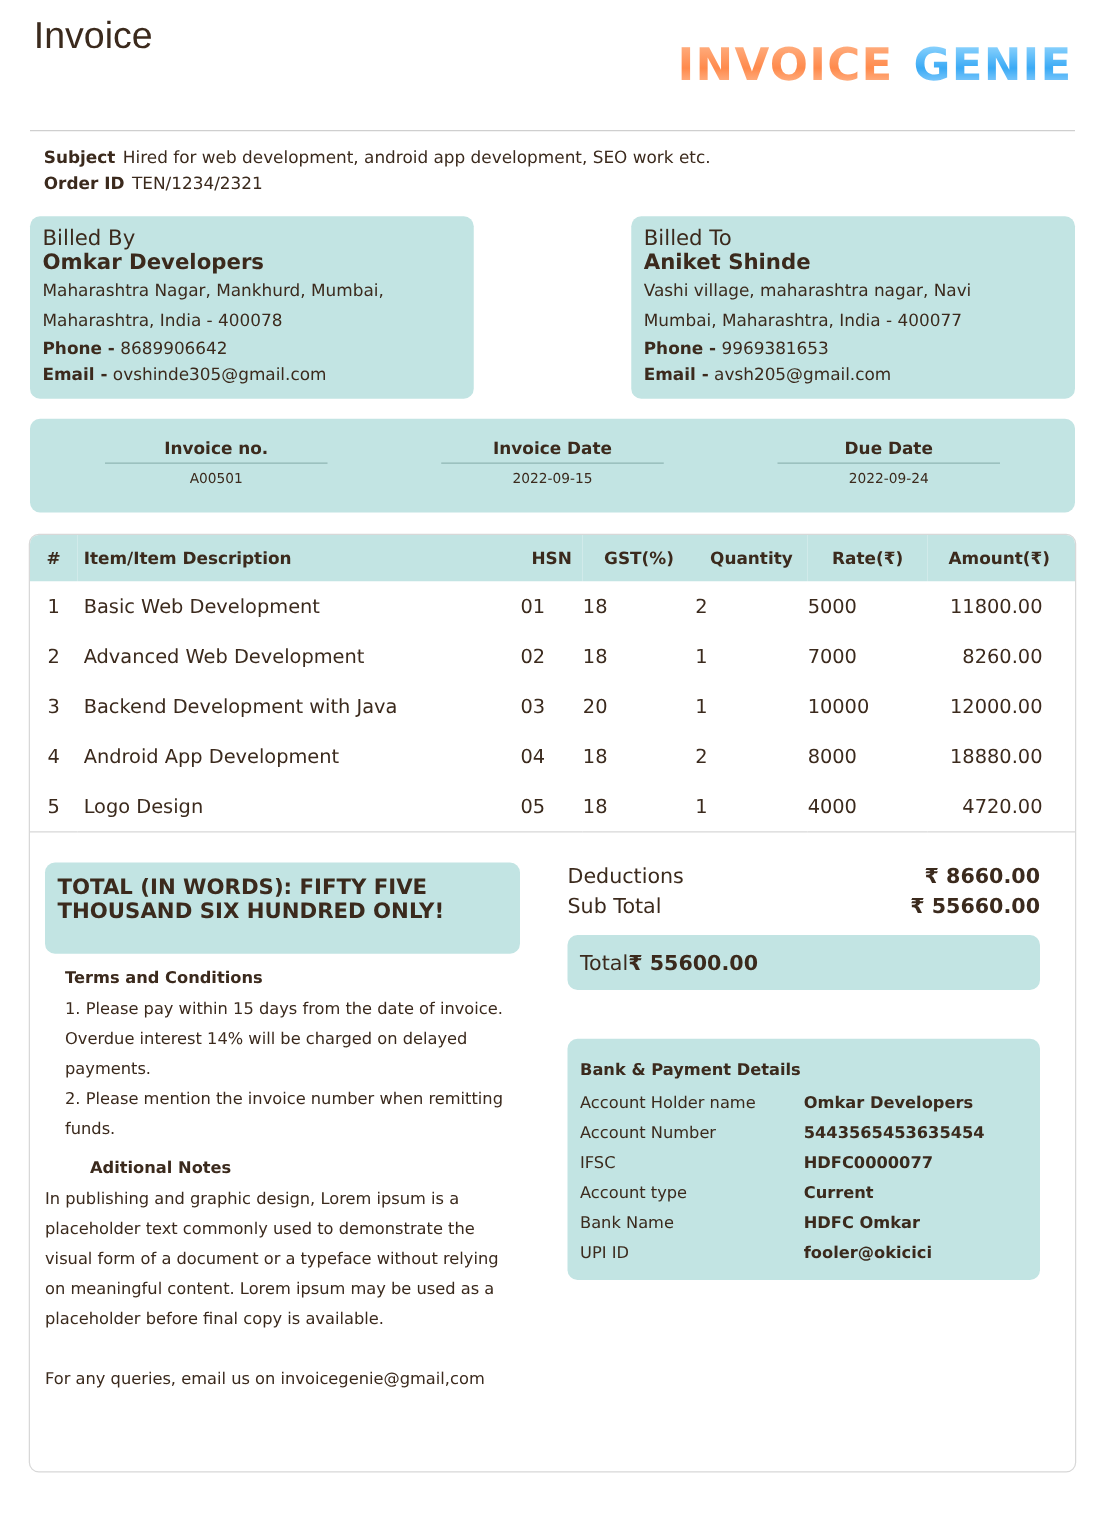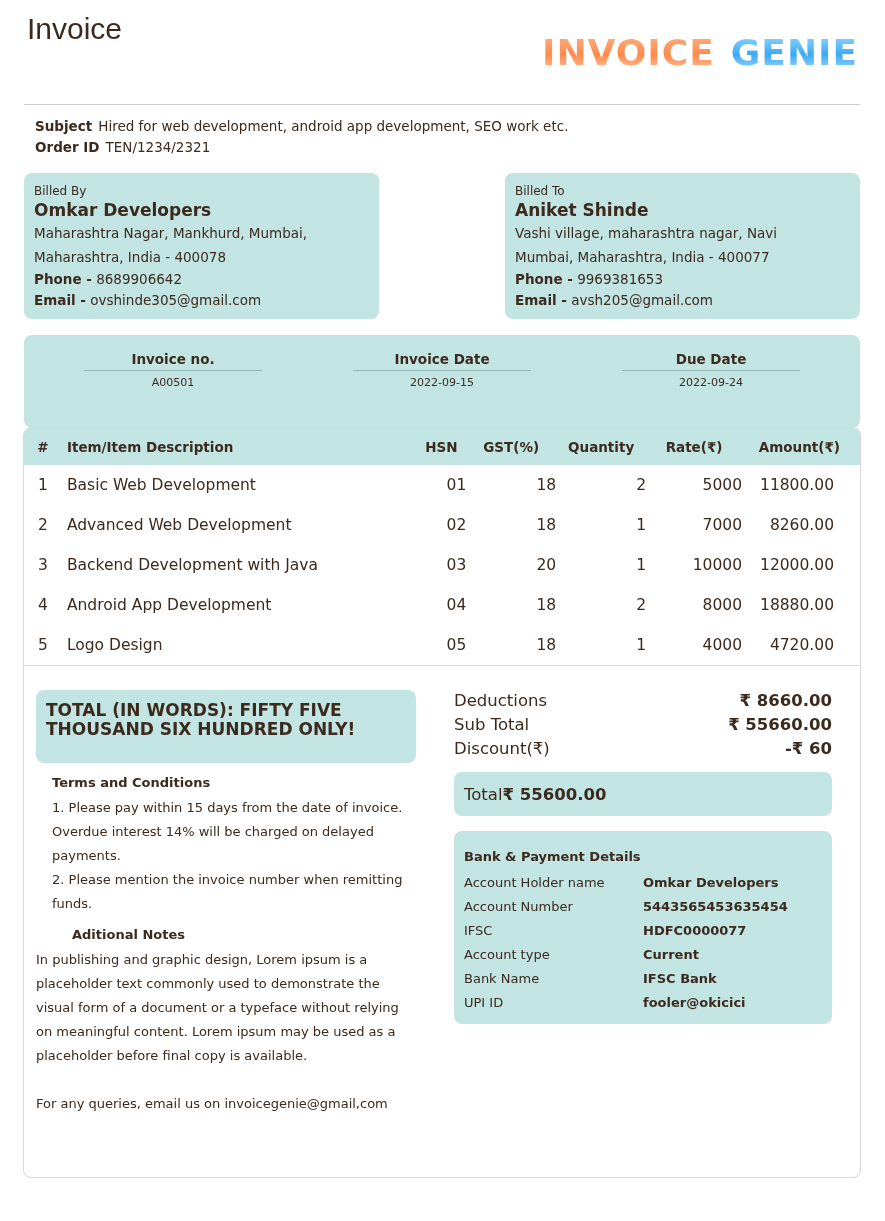--- a/index.html
+++ b/index.html
@@ -41,47 +41,47 @@
   .meta { position: absolute; left: 35px; top: 116px; font-size: 13.5px; line-height: 21px; }
   .meta .lbl { font-weight: 700; margin-right: 6px; }
 
   
   .bill-card {
     position: absolute; top: 173px; width: 355px; height: 146px;
     border-radius: 8px; padding: 10px 10px; font-size: 13.5px;
   }
   .bill-card.by { left: 24px; }
   .bill-card.to { left: 505px; }
-  .bill-card .heading { font-size: 12px; line-height: 17px; }
+  .bill-card .heading { font-size: 17px; line-height: 17px; }
   .bill-card .name { font-size: 17px; font-weight: 700; line-height: 20px; }
   .bill-card .addr { line-height: 24px; margin-top: 1px; }
   .bill-card .row { line-height: 21px; }
   .bill-card .row b { font-weight: 700; }
 
   
   .info-strip {
-    position: absolute; left: 24px; top: 335px; width: 836px; height: 93px;
+    position: absolute; left: 24px; top: 335px; width: 836px; height: 75px;
     border-radius: 8px;
   }
   .info-col { position: absolute; top: 16px; width: 178px; text-align: center; }
   .info-col .k {
     font-size: 13.5px; font-weight: 700; padding-bottom: 3px;
     border-bottom: 1px solid #8fb5b4;
   }
   .info-col .v { font-size: 11px; margin-top: 5px; }
 
   
   .main-card {
     position: absolute; left: 23px; top: 427px; width: 838px; height: 751px;
     border: 1px solid #d8d8d8; border-radius: 8px; overflow: hidden;
   }
   .items { width: 100%; border-collapse: collapse; }
   .items thead tr { background: #c2e4e3; height: 37px; }
   .items th { font-size: 13.5px; font-weight: 700; text-align: center; }
-  .items td { font-size: 15.5px; text-align: right; height: 40px; }
+  .items td { font-size: 15.5px; text-align: left; height: 40px; }
   .items th.c-no, .items td.c-no { width: 38px; text-align: center; padding-left: 0; }
   .items th.c-desc, .items td.c-desc { text-align: left; padding-left: 5px; width: 355px; }
   .items .c-hsn { width: 50px; }
   .items .c-gst { width: 90px; }
   .items .c-qty { width: 90px; }
   .items .c-rate { width: 96px; }
   .items .c-amt { width: 118px; padding-right: 10px; text-align: right; }
   .items th.c-amt { padding-right: 20px; }
   .items td.c-amt { padding-right: 26px; }
   .items tbody tr:last-child td { border-bottom: 1px solid #d8d8d8; }
@@ -253,24 +253,20 @@
 
   <div class="totals">
     <div class="tot-row">
       <span>Deductions</span>
       <span class="val">₹ 8660.00</span>
     </div>
     <div class="tot-row">
       <span>Sub Total</span>
       <span class="val">₹ 55660.00</span>
     </div>
-    <div class="tot-row">
-      <span>Discount(₹)</span>
-      <span class="val">-₹ 60</span>
-    </div>
     <div class="total-box teal">
       <span>Total</span>
       <span class="val">₹ 55600.00</span>
     </div>
   </div>
 
   <div class="bank-box teal">
     <h4>Bank &amp; Payment Details</h4>
     <div class="bank-row">
       <span class="k">Account Holder name</span>
@@ -283,20 +279,20 @@
     <div class="bank-row">
       <span class="k">IFSC</span>
       <span class="v">HDFC0000077</span>
     </div>
     <div class="bank-row">
       <span class="k">Account type</span>
       <span class="v">Current</span>
     </div>
     <div class="bank-row">
       <span class="k">Bank Name</span>
-      <span class="v">IFSC Bank</span>
+      <span class="v">HDFC Omkar</span>
     </div>
     <div class="bank-row">
       <span class="k">UPI ID</span>
       <span class="v">fooler@okicici</span>
     </div>
   </div>
 </div>
 
 </body></html>

